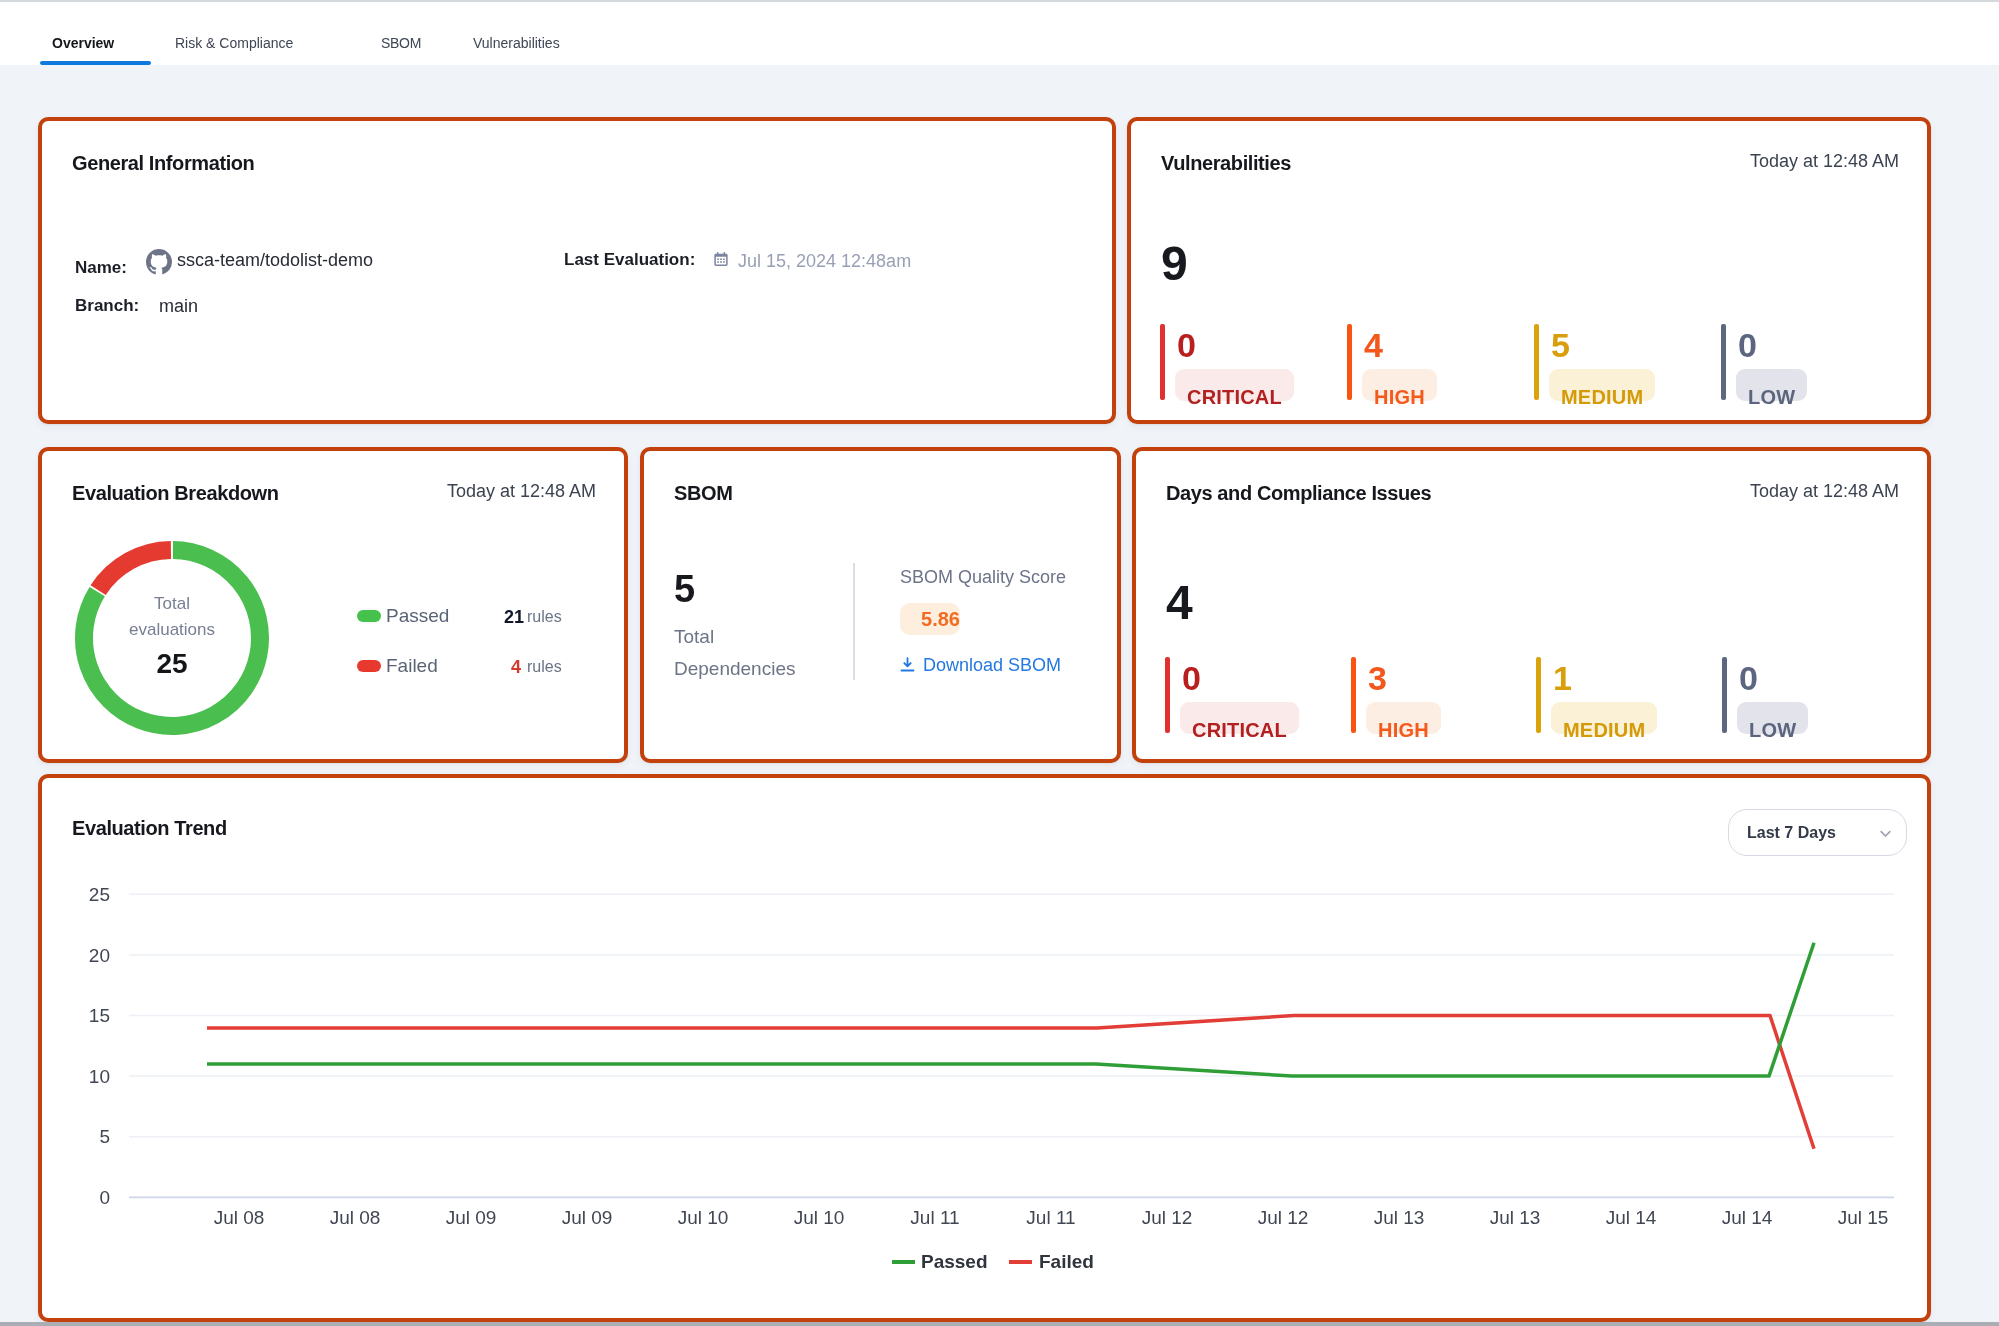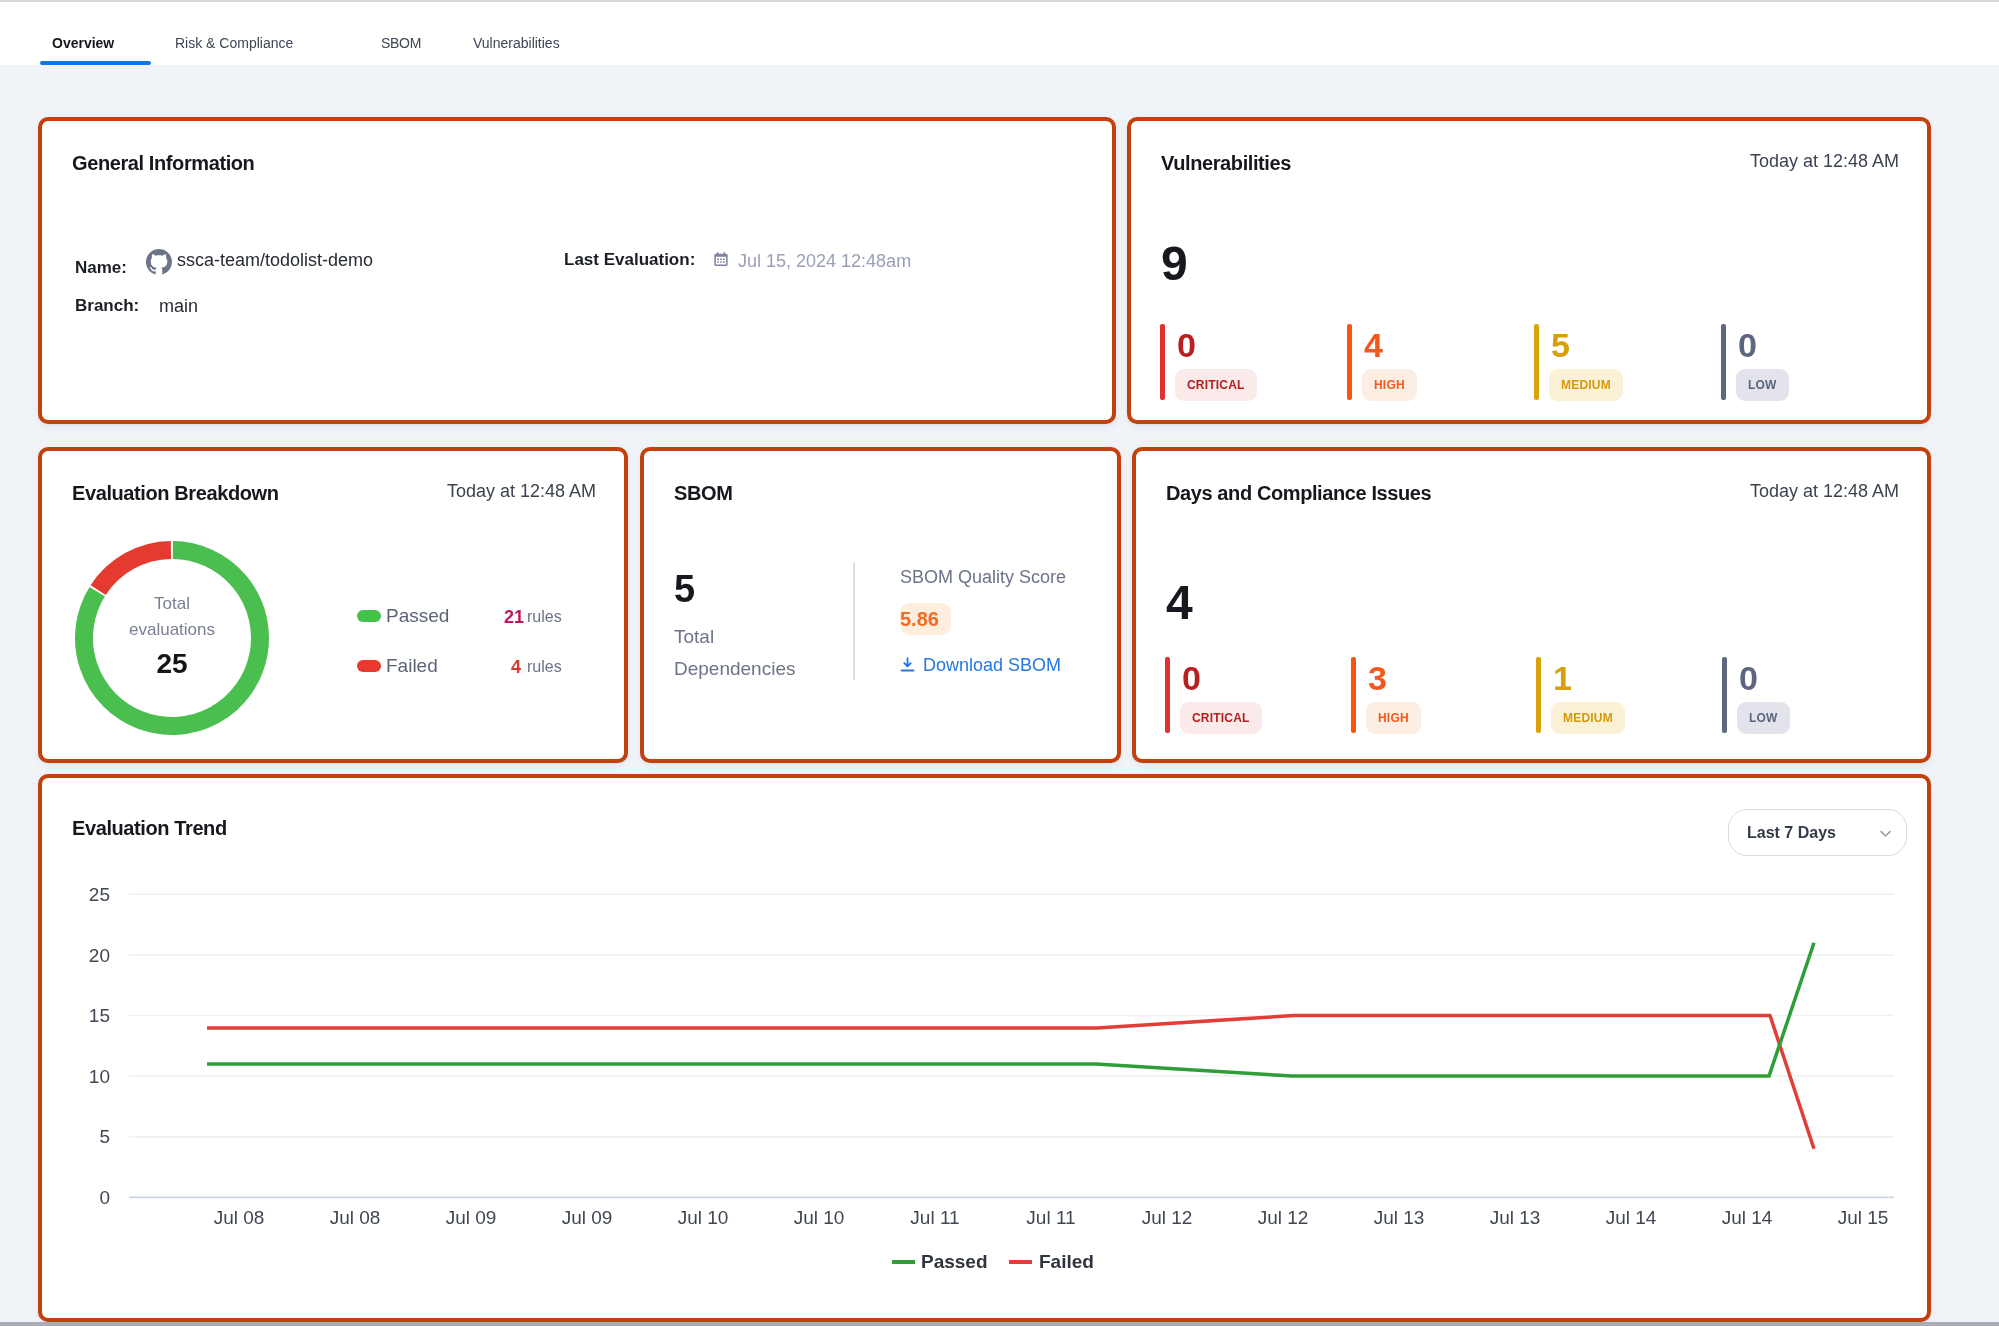--- a/index.html
+++ b/index.html
@@ -14,22 +14,22 @@
 .card { position:absolute; background:#fff; border:4px solid #c2410c; border-radius:10px;
   box-shadow:0 1px 2px rgba(16,24,40,.05), 0 3px 8px rgba(30,40,70,.05); }
 .card h2 { position:absolute; left:30px; top:30px; font-size:20px; line-height:24px;
   letter-spacing:-0.4px; font-weight:bold; color:#16181d; }
 .today { position:absolute; right:28px; top:30px; font-size:18px; color:#3c4350; }
 .bignum { position:absolute; left:30px; font-size:48px; font-weight:bold; color:#17191e; line-height:52px; }
 .sevrow { position:absolute; left:0; top:0; width:100%; }
 .sev { position:absolute; }
 .sev .bar { position:absolute; left:-1px; top:0; width:5px; height:76px; border-radius:2px; }
 .sev .n { position:absolute; left:16px; top:2px; font-size:34px; font-weight:bold; line-height:38px; }
-.sev .badge { position:absolute; left:14px; top:45px; height:32px; line-height:32px; padding:0 12px;
-  border-radius:9px; font-size:12px; font-weight:bold; letter-spacing:0.2px; }
+.sev .badge { position:absolute; left:14px; top:45px; height:32px; line-height:32px; padding:12px 12px;
+  border-radius:9px; font-size:20px; font-weight:bold; letter-spacing:0.2px; }
 .c-crit .bar { background:#e03030; } .c-crit .n { color:#b91f1f; }
 .c-crit .badge { background:#faeaea; color:#b32020; }
 .c-high .bar { background:#fa5413; } .c-high .n { color:#f4571c; }
 .c-high .badge { background:#fdeee3; color:#f45a1e; }
 .c-med .bar { background:#daa309; } .c-med .n { color:#d99e0b; }
 .c-med .badge { background:#faf1d7; color:#d49a0a; }
 .c-low .bar { background:#5d6780; } .c-low .n { color:#5c6680; }
 .c-low .badge { background:#e3e4eb; color:#5b657e; }
 .lbl { font-weight:bold; color:#1b1e26; font-size:17px; }
 .val { color:#272b33; font-size:18px; }
@@ -95,35 +95,35 @@
   <svg style="position:absolute; left:30px; top:87px;" width="200" height="200" viewBox="0 0 200 200">
     <path d="M 100.92 12.0 A 88 88 0 1 1 25.21 53.63" stroke="#4abf4f" stroke-width="18" fill="none"></path>
     <path d="M 26.11 52.2 A 88 88 0 0 1 98.92 12.01" stroke="#e43a30" stroke-width="18" fill="none"></path>
   </svg>
   <div style="position:absolute; left:30px; top:140px; width:200px; text-align:center;">
     <div style="font-size:17px; line-height:26px; color:#787f93;">Total<br>evaluations</div>
     <div style="font-size:28px; line-height:34px; font-weight:bold; color:#141519; margin-top:4px;">25</div>
   </div>
   <div style="position:absolute; left:315px; top:159px; width:24px; height:12px; border-radius:6px; background:#44c24b;"></div>
   <span style="position:absolute; left:344px; top:153px; font-size:19px; line-height:24px; color:#5b6475;">Passed</span>
-  <span style="position:absolute; left:462px; top:154px; font-size:18px; line-height:24px; font-weight:bold; color:#be185d;">21</span>
+  <span style="position:absolute; left:462px; top:154px; font-size:18px; line-height:24px; font-weight:bold; color:#0f172a;">21</span>
   <span style="position:absolute; left:485px; top:156px; font-size:16px; line-height:20px; color:#6a7385;">rules</span>
   <div style="position:absolute; left:315px; top:209px; width:24px; height:12px; border-radius:6px; background:#e8392e;"></div>
   <span style="position:absolute; left:344px; top:203px; font-size:19px; line-height:24px; color:#5b6475;">Failed</span>
   <span style="position:absolute; left:469px; top:204px; font-size:18px; line-height:24px; font-weight:bold; color:#d43a2f;">4</span>
   <span style="position:absolute; left:485px; top:206px; font-size:16px; line-height:20px; color:#6a7385;">rules</span>
 </div>
 
 <div class="card" id="cardD" style="left:640px; top:447px; width:481px; height:316px;">
   <h2>SBOM</h2>
   <div style="position:absolute; left:30px; top:117px; font-size:38px; line-height:42px; font-weight:bold; color:#17191e;">5</div>
   <div style="position:absolute; left:30px; top:170px; font-size:19px; line-height:32px; color:#6d7486;">Total<br>Dependencies</div>
   <div style="position:absolute; left:209px; top:112px; width:2px; height:117px; background:#d8dde6;"></div>
   <div style="position:absolute; left:256px; top:114px; font-size:18px; line-height:24px; color:#6d7489;">SBOM Quality Score</div>
-  <div style="position:absolute; left:256px; top:152px; width:51px; height:32px; line-height:32px; text-align:left; border-radius:10px; background:#fdeede; font-size:20px; font-weight:bold; color:#f26b22;">5.86</div>
+  <div style="position:absolute; left:256px; top:152px; width:60px; height:32px; line-height:32px; text-align:right; border-radius:10px; background:#fdeede; font-size:20px; font-weight:bold; color:#f26b22;">5.86</div>
   <svg style="position:absolute; left:255px; top:205px;" width="17" height="17" viewBox="0 0 24 24" fill="none" stroke="#2379e1" stroke-width="2.6" stroke-linecap="round" stroke-linejoin="round">
     <path d="M12 3v11M7.5 10L12 14.5 16.5 10M3.5 20.5h17"></path>
   </svg>
   <span style="position:absolute; left:279px; top:202px; font-size:18px; line-height:24px; color:#2379e1;">Download SBOM</span>
 </div>
 
 <div class="card" id="cardE" style="left:1132px; top:447px; width:799px; height:316px;">
   <h2>Days and Compliance Issues</h2>
   <div class="today">Today at 12:48 AM</div>
   <div class="bignum" style="top:126px;">4</div>

